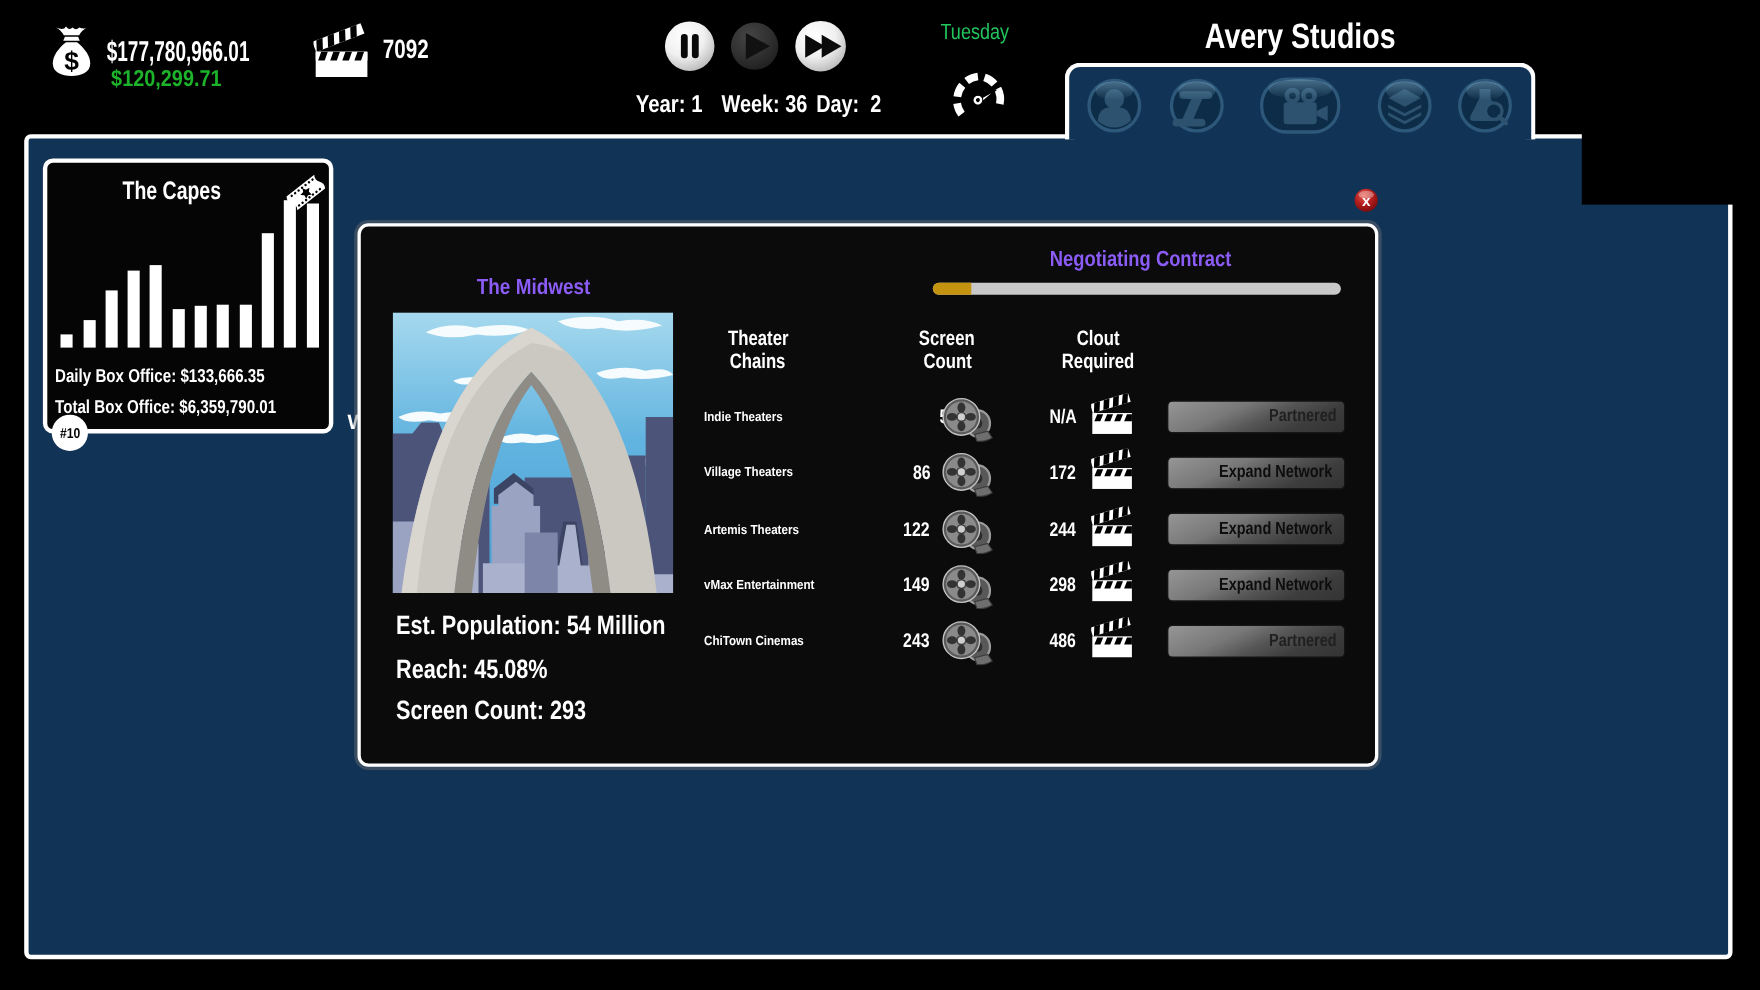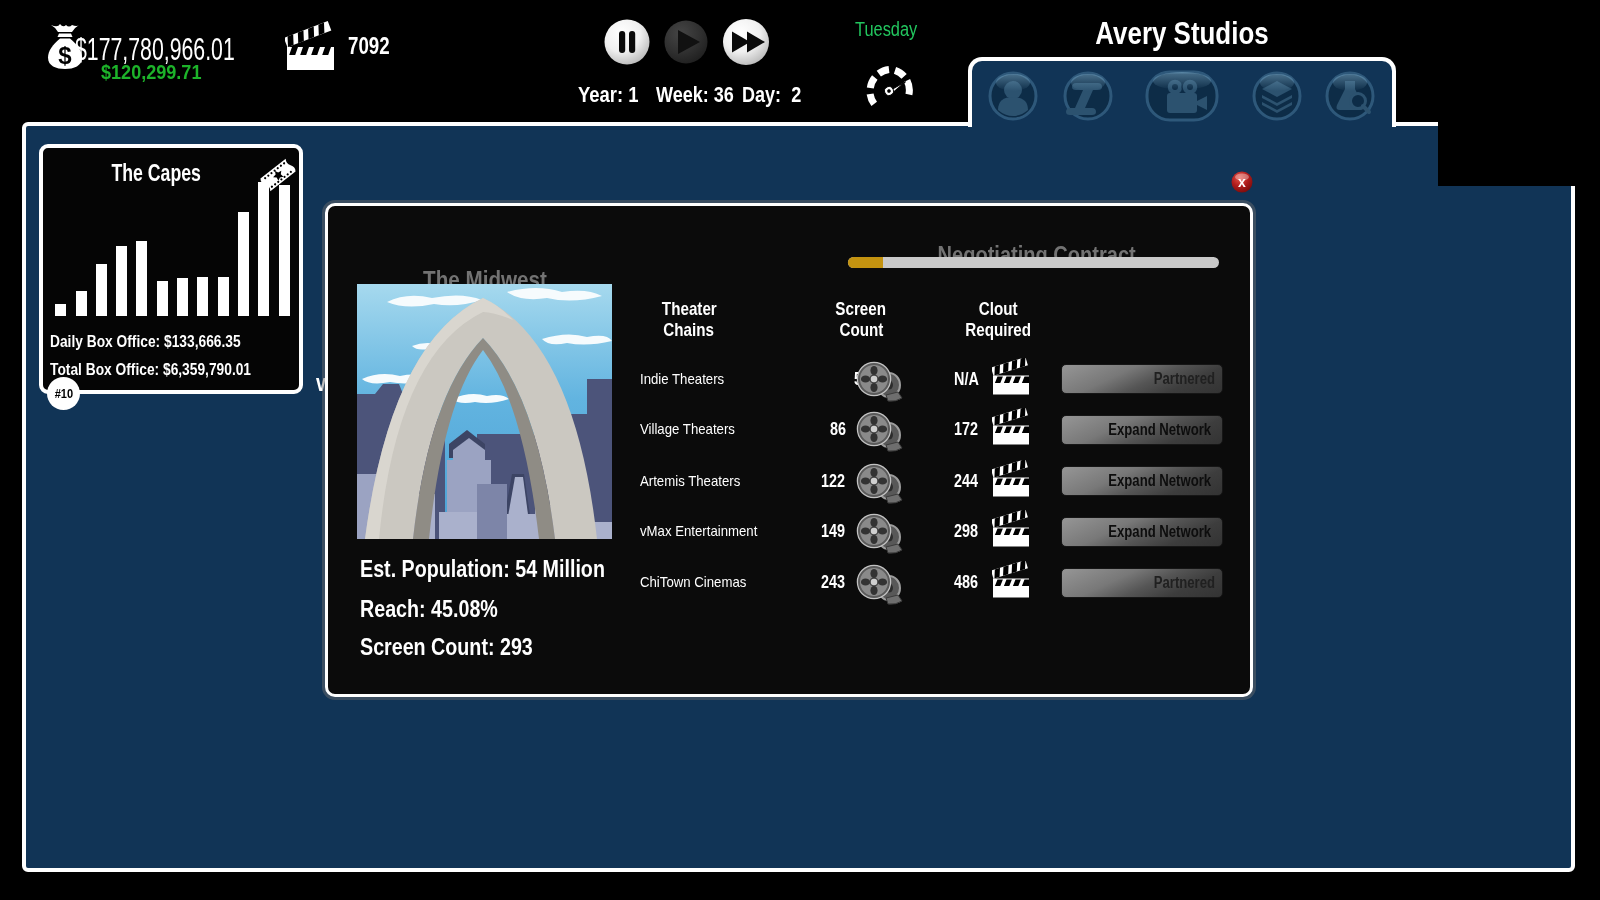--- a/index.html
+++ b/index.html
@@ -5,39 +5,39 @@
   html,body{margin:0;padding:0;background:#000;width:1600px;height:900px;overflow:hidden;}
   *{box-sizing:border-box;}
   body{font-family:"Liberation Sans", sans-serif;position:relative;}
   .sx{display:inline-block;transform-origin:0 50%;white-space:nowrap;}
   .sxc{display:inline-block;transform-origin:50% 50%;white-space:nowrap;}
   .panel{position:absolute;left:22px;top:122px;width:1553px;height:750px;background:#113456;border:4px solid #fff;border-radius:6px;}
   .tab{position:absolute;left:968px;top:57px;width:428px;height:70px;background:#113456;border:4px solid #fff;border-bottom:none;border-radius:14px 14px 0 0;}
   .logoblock{position:absolute;left:1438px;top:0;width:162px;height:186px;background:#000;}
   .w-hidden{position:absolute;left:316px;top:374px;color:#fff;font-weight:bold;font-size:19px;}
   
-  .money{position:absolute;left:75px;top:31px;color:#fff;font-weight:normal;font-size:32px;}
+  .money{position:absolute;left:97px;top:31px;color:#fff;font-weight:bold;font-size:26px;}
   .money2{position:absolute;left:101px;top:60px;color:#1db32a;font-weight:bold;font-size:21px;}
   .clapnum{position:absolute;left:348px;top:32px;color:#fff;font-weight:bold;font-size:24px;}
   .ymd{position:absolute;top:82px;color:#fff;font-weight:bold;font-size:22px;}
   .tuesday{position:absolute;left:855px;top:18px;color:#22c55e;font-weight:normal;font-size:20px;}
   .studio{position:absolute;left:970px;top:15px;width:424px;text-align:center;color:#fff;font-weight:bold;font-size:32px;}
   
   .capes{position:absolute;left:39px;top:144px;width:264px;height:250px;background:#050505;border:4px solid #fff;border-radius:9px;}
   .capes .title{position:absolute;left:0px;top:12px;width:226px;text-align:center;color:#fff;font-weight:bold;font-size:23px;}
   .capes .bo{position:absolute;left:7px;color:#fff;font-weight:bold;font-size:17px;}
   .bar{position:absolute;background:#fff;width:11px;}
   .badge{position:absolute;left:47px;top:377px;width:33px;height:33px;border-radius:50%;background:#fff;color:#000;font-weight:bold;font-size:13px;text-align:center;line-height:33px;z-index:6;}
   
   .dialog{position:absolute;left:325px;top:203px;width:928px;height:494px;background:#0b0b0b;border:3px solid #fff;border-radius:10px;box-shadow:0 0 0 3px rgba(110,110,110,0.45);z-index:5;}
-  .dlg-title{position:absolute;color:#737373;font-weight:bold;font-size:24px;text-align:center;margin-top:16px;}
+  .dlg-title{position:absolute;color:#8b5cf6;font-weight:bold;font-size:20px;text-align:center;}
   .progress{position:absolute;left:520px;top:51px;width:371px;height:11px;background:#c9c9c9;border-radius:6px;}
   .progress .fill{position:absolute;left:0;top:0;width:35px;height:11px;background:#c49310;border-radius:6px 0 0 6px;}
   .hdr{position:absolute;top:92px;color:#fff;font-weight:bold;font-size:19px;text-align:center;line-height:21px;}
-  .rowname{position:absolute;left:312px;color:#fff;font-weight:normal;font-size:15px;height:20px;line-height:20px;}
+  .rowname{position:absolute;left:312px;color:#fff;font-weight:bold;font-size:12px;height:20px;line-height:20px;}
   .rownum{position:absolute;color:#fff;font-weight:bold;font-size:18px;text-align:right;width:44px;height:20px;line-height:20px;}
   .rowclout{position:absolute;color:#fff;font-weight:bold;font-size:18px;text-align:center;width:64px;height:20px;line-height:20px;}
   .btn{position:absolute;left:733px;width:162px;height:30px;border-radius:5px;border:1px solid #161616;background:linear-gradient(155deg,#969696 0%,#787878 35%,#555 55%,#3d3d3d 75%,#333 100%);color:#0d0d0d;font-weight:bold;font-size:16px;text-align:right;line-height:28px;}
   .stats{position:absolute;left:32px;color:#fff;font-weight:bold;font-size:24px;}
   .icon{position:absolute;}
 </style>
 </head>
 <body>
   <svg width="0" height="0" style="position:absolute;">
     <defs>

